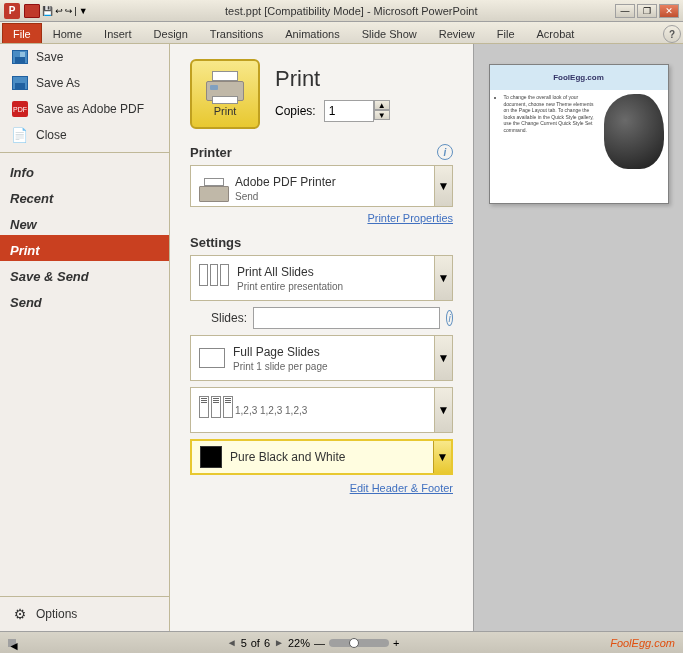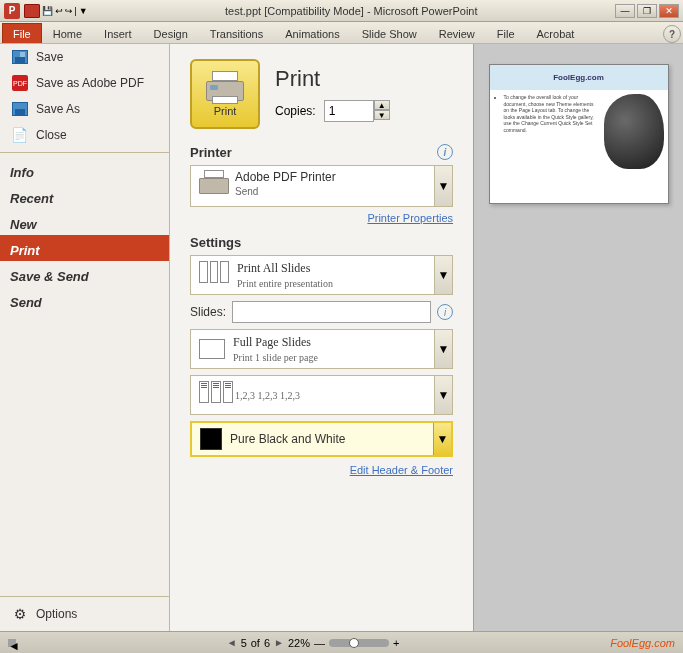--- a/index.html
+++ b/index.html
@@ -177,24 +177,23 @@
     }
     .info-icon { width: 16px; height: 16px; border-radius: 50%; border: 1px solid #6090c0; color: #6090c0; display: flex; align-items: center; justify-content: center; font-size: 10px; font-style: italic; cursor: pointer; }
 
     
     .dropdown-row {
       border: 1px solid #c0b898;
       background: white;
       margin-bottom: 6px;
       display: flex;
       align-items: center;
-      height: 40px;
+      height: 46px;
       padding: 4px 8px;
       position: relative;
-      font-family: Liberation Serif, serif;
     }
     .dropdown-content { flex: 1; display: flex; flex-direction: column; gap: 2px; }
     .dropdown-main { font-size: 12px; color: #333; }
     .dropdown-sub { font-size: 10px; color: #666; }
     .dropdown-arrow {
       width: 18px;
       height: 100%;
       background: linear-gradient(to bottom, #f0ece0, #d8d4c8);
       border-left: 1px solid #c0b898;
       display: flex;
@@ -205,35 +204,36 @@
       right: 0;
       top: 0;
     }
 
     
     .printer-row {
       border: 1px solid #c0b898;
       background: white;
       margin-bottom: 4px;
       display: flex;
-      align-items: flex-start;
+      align-items: flex-end;
       height: 42px;
       padding: 4px 8px;
       position: relative;
     }
     .printer-small-icon { width: 30px; height: 24px; position: relative; margin-right: 6px; }
     .ps-body { width: 30px; height: 16px; background: #c0b8a8; border: 1px solid #908880; border-radius: 1px; position: absolute; bottom: 0; }
     .ps-paper { width: 20px; height: 8px; background: white; border: 1px solid #909090; position: absolute; top: 0; left: 5px; }
 
     
     .slides-row {
       display: flex;
       align-items: center;
       gap: 6px;
       margin-bottom: 6px;
+      margin-left: 21px;
     }
     .slides-label { font-size: 12px; color: #333; }
     .slides-input {
       flex: 1;
       height: 22px;
       border: 1px solid #a0a0a0;
       background: white;
       padding: 0 4px;
     }
 
@@ -365,31 +365,31 @@
       <div class="sidebar-icon">
         <div style="width:16px;height:14px;background:#4a8cc4;border:1px solid #2060a0;position:relative;">
           <div style="position:absolute;bottom:0;left:2px;right:2px;height:6px;background:#2060a0;"></div>
           <div style="position:absolute;top:1px;right:2px;width:5px;height:5px;background:#90c0e0;"></div>
         </div>
       </div>
       <span>Save</span>
     </div>
     <div class="sidebar-item">
       <div class="sidebar-icon">
-        <div class="icon-pdf">PDF</div>
-      </div>
-      <span>Save as Adobe PDF</span>
+        <div style="width:16px;height:14px;background:#4a8cc4;border:1px solid #2060a0;position:relative;">
+          <div style="position:absolute;bottom:0;left:2px;right:2px;height:6px;background:#2060a0;"></div>
+        </div>
+      </div>
+      <span>Save As</span>
     </div>
     <div class="sidebar-item">
       <div class="sidebar-icon">
-        <div style="width:16px;height:14px;background:#4a8cc4;border:1px solid #2060a0;position:relative;">
-          <div style="position:absolute;bottom:0;left:2px;right:2px;height:6px;background:#2060a0;"></div>
-        </div>
-      </div>
-      <span>Save As</span>
+        <div class="icon-pdf">PDF</div>
+      </div>
+      <span>Save as Adobe PDF</span>
     </div>
     <div class="sidebar-item">
       <div class="sidebar-icon">
         <span style="font-size:14px;color:#c0c0c0;">📄</span>
       </div>
       <span>Close</span>
     </div>
     <div class="separator"></div>
     <div class="sidebar-item section-header">
       <span>Info</span>

